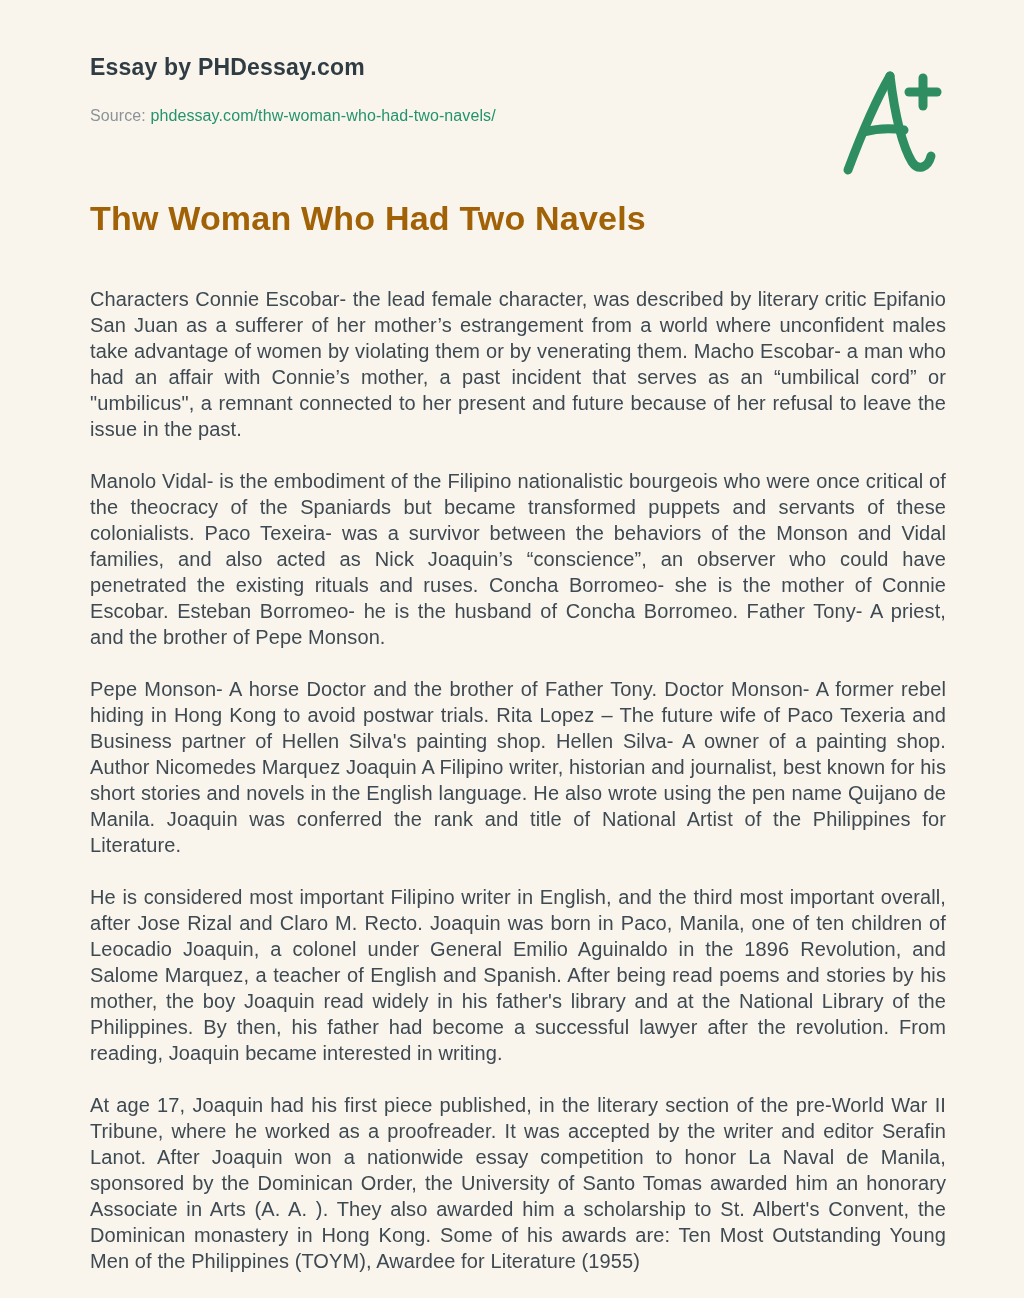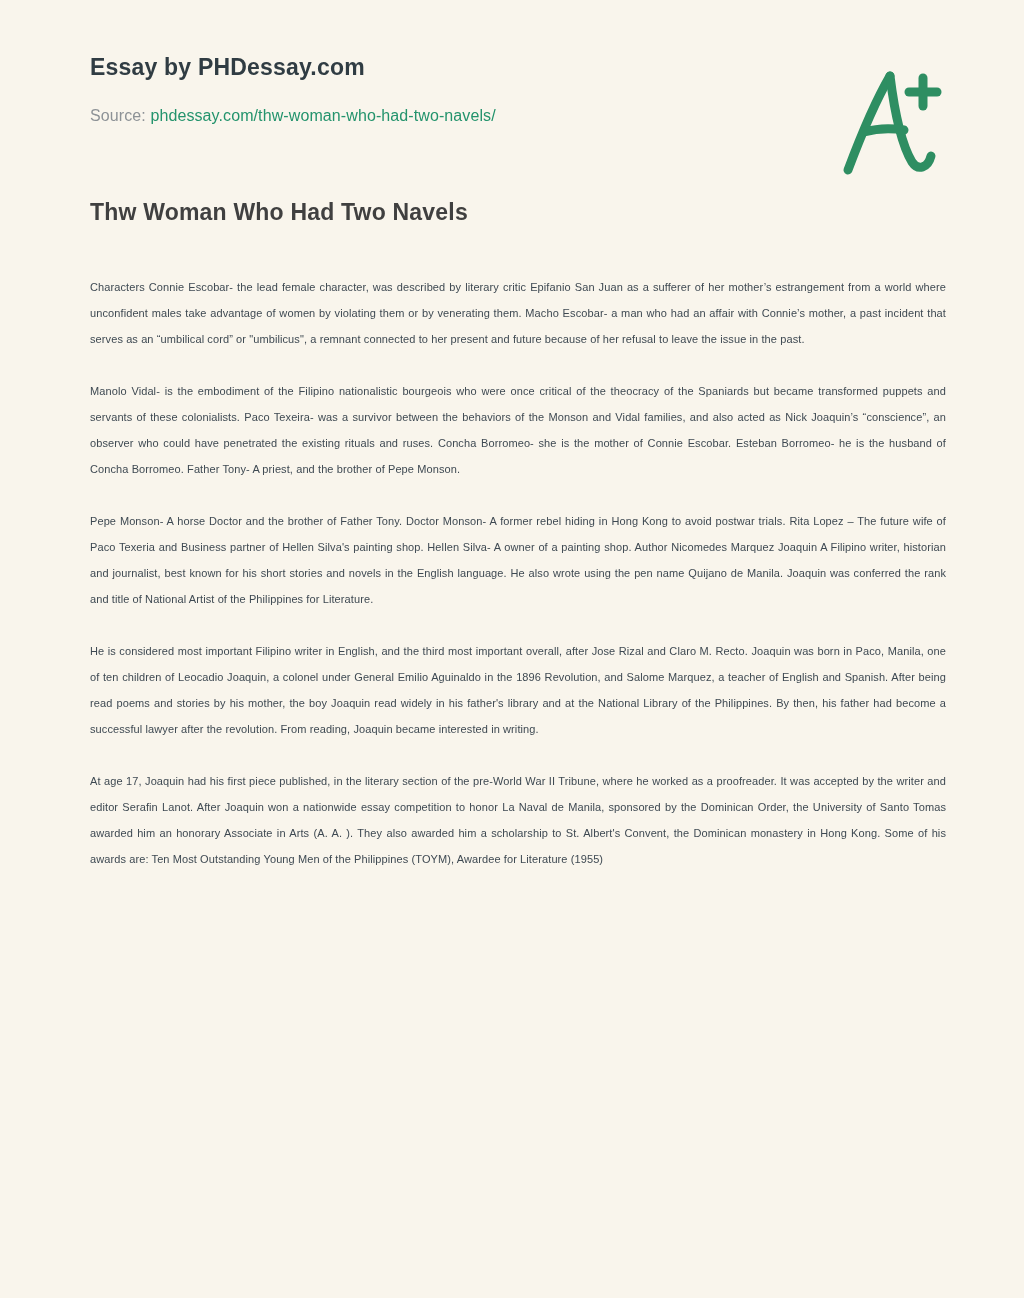--- a/index.html
+++ b/index.html
@@ -43,32 +43,32 @@
   .logo-wrap {
     position: absolute;
     top: 12px;
     right: 4px;
     width: 108px;
     height: 112px;
   }
 
   .doc-title {
     margin-top: 74px;
-    font-size: 23px;
+    font-size: 34px;
     font-weight: 700;
-    color: #404040;
+    color: #a16207;
     letter-spacing: 0.2px;
   }
 
   .content {
     margin-top: 48px;
   }
 
   .content p {
-    font-size: 11px;
+    font-size: 20px;
     line-height: 26px;
     color: #3e4952;
     text-align: justify;
     margin-bottom: 26px;
     letter-spacing: 0.1px;
   }
 </style>
 </head>
 <body>
 

